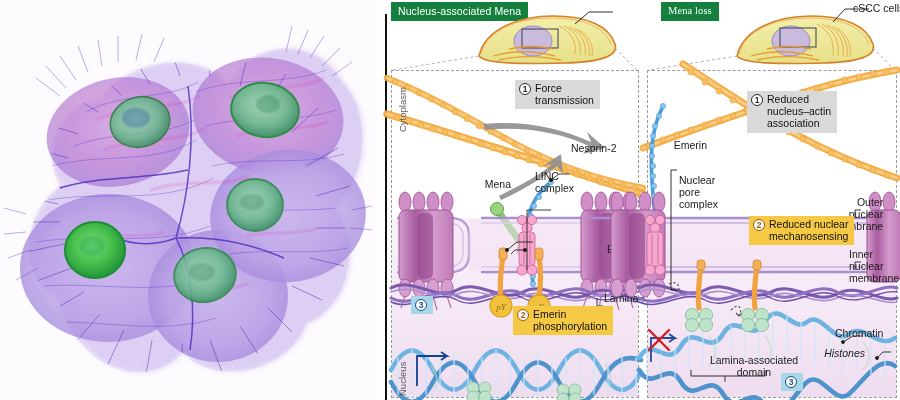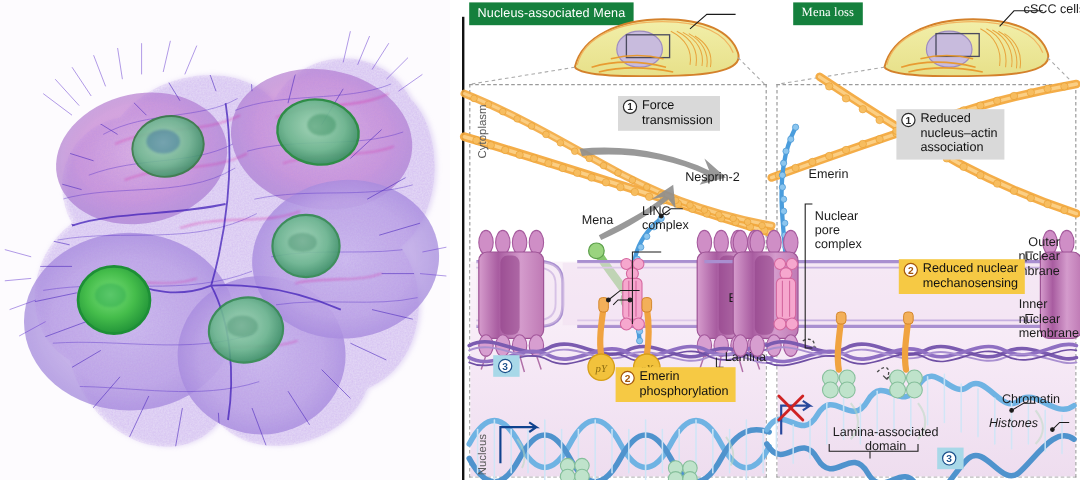--- a/index.html
+++ b/index.html
@@ -913,21 +913,21 @@
 pore
 complex</div>
     <div class="lbl" style="left:444px;top:196px;text-align:right;">Outer
 nuclear
 membrane</div>
     <div class="lbl" style="left:460px;top:248px;">Inner
 nuclear
 membrane</div>
     <div class="lbl" style="left:446px;top:307px;margin-top:20px;">Chromatin</div>
     <div class="lbl rt" style="left:400px;top:347px;width:76px;font-style:italic;">Histones</div>
-    <div class="lbl ctr" style="left:284px;top:354px;width:130px;">Lamina-associated
+    <div class="lbl ctr" style="left:300px;top:354px;width:130px;">Lamina-associated
 domain</div>
 
     <div class="callout c-grey" style="left:358px;top:91px;">
       <span class="num">1</span>
       <span>Reduced
 nucleus–actin
 association</span>
     </div>
     <svg class="tail" style="left:364px;top:139px;" width="22" height="18">
       <path d="M18,0 L2,0 L16,15 Z" fill="#d9d9d9"></path>

